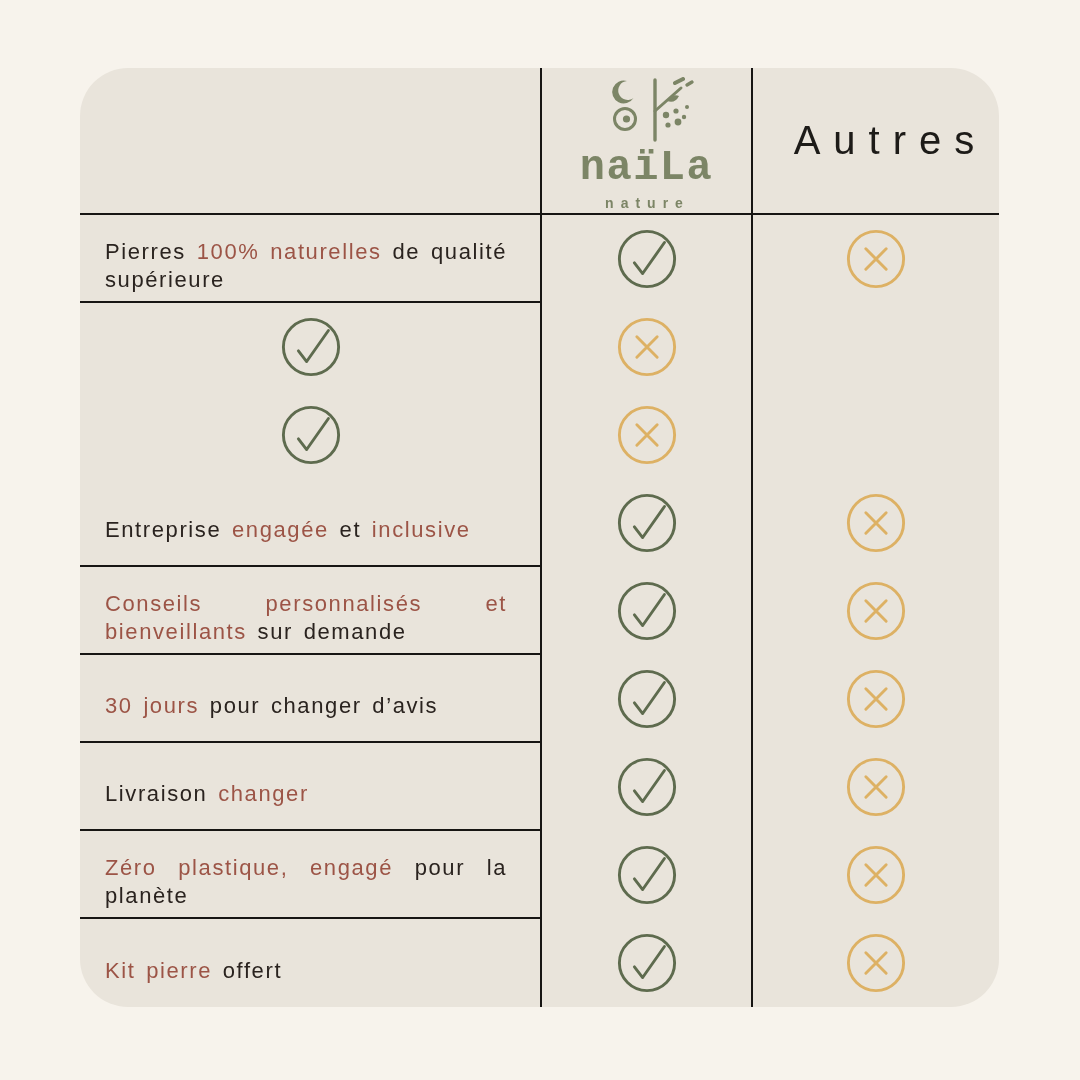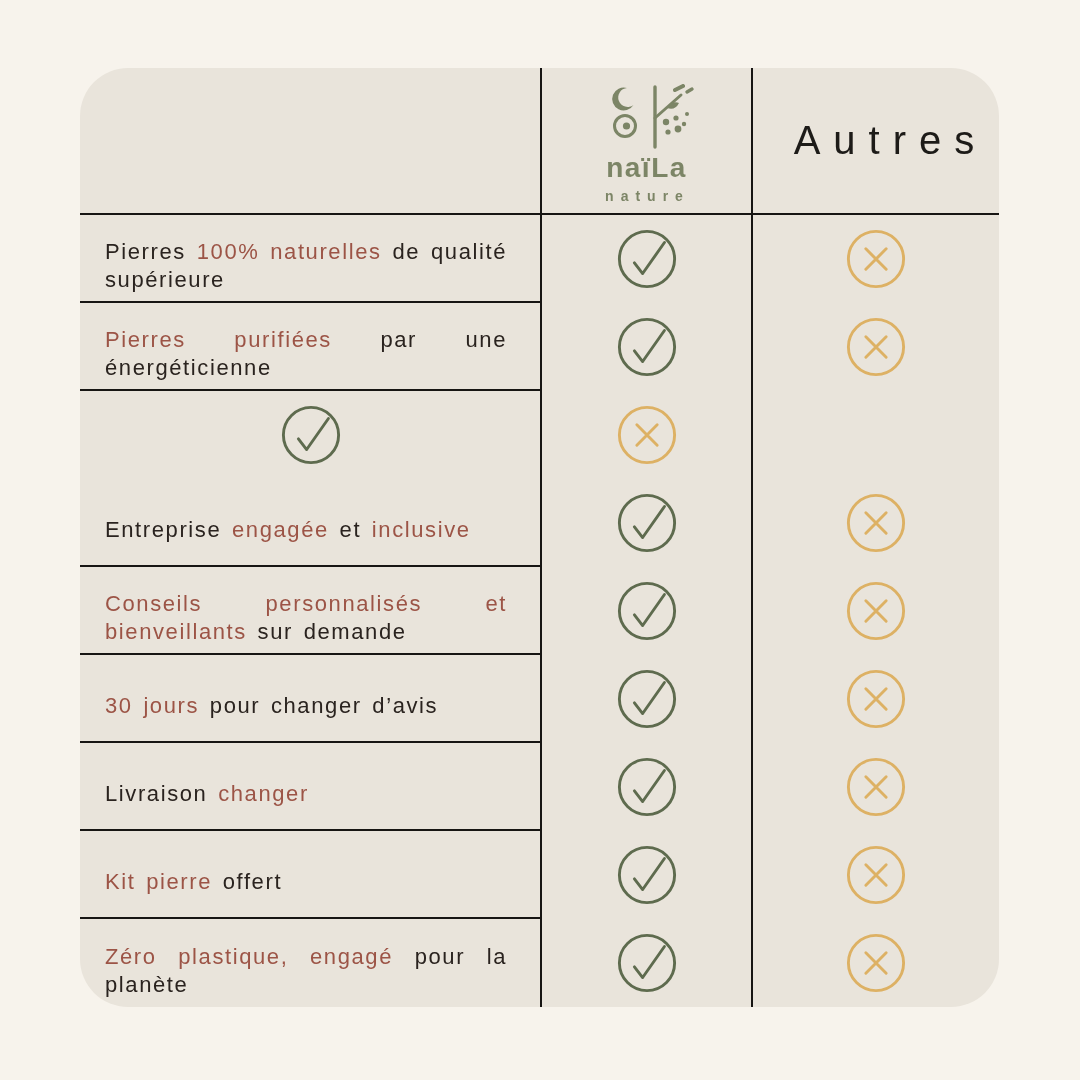--- a/index.html
+++ b/index.html
@@ -53,25 +53,26 @@
   .brand-cell {
     grid-column: 2;
     display: flex;
     flex-direction: column;
     align-items: center;
     justify-content: center;
     padding-top: 6px;
   }
   .brand-name {
     color: var(--logo-green);
-    font-size: 28px;
+    font-size: 42px;
     font-weight: bold;
     letter-spacing: 1.5px;
     line-height: 1;
     margin-top: 4px;
+    font-family: Liberation Mono, monospace;
   }
   .brand-subtitle {
     color: var(--logo-green);
     font-size: 14px;
     font-weight: bold;
     letter-spacing: 7px;
     margin-top: 6px;
     margin-left: 2px; 
   }
   .competitor-cell {
@@ -175,23 +176,20 @@
   </svg>
         </div>
         <div class="cell-icon">
           <svg class="mark" viewBox="0 0 64 64" fill="none">
     <circle cx="32" cy="32" r="28.5" stroke="#ddb164" stroke-width="3"></circle>
     <path d="M21.5 21.5 L42.5 42.5 M42.5 21.5 L21.5 42.5" stroke="#ddb164" stroke-width="3" stroke-linecap="round"></path>
   </svg>
         </div>
       </div>
       <div class="row">
-        <div class="cell-feature">
-          <span class="feature-text"><span class="seg-accent">Pierres purifiées</span><span class="seg-dark"> par une énergéticienne</span></span>
-        </div>
         <div class="cell-icon">
           <svg class="mark" viewBox="0 0 64 64" fill="none">
     <circle cx="32" cy="32" r="28.5" stroke="#5e6b4e" stroke-width="3"></circle>
     <path d="M19 36 L27.5 47 L50 15" stroke="#5e6b4e" stroke-width="3" stroke-linecap="round" stroke-linejoin="round"></path>
   </svg>
         </div>
         <div class="cell-icon">
           <svg class="mark" viewBox="0 0 64 64" fill="none">
     <circle cx="32" cy="32" r="28.5" stroke="#ddb164" stroke-width="3"></circle>
     <path d="M21.5 21.5 L42.5 42.5 M42.5 21.5 L21.5 42.5" stroke="#ddb164" stroke-width="3" stroke-linecap="round"></path>
@@ -275,38 +273,38 @@
         </div>
         <div class="cell-icon">
           <svg class="mark" viewBox="0 0 64 64" fill="none">
     <circle cx="32" cy="32" r="28.5" stroke="#ddb164" stroke-width="3"></circle>
     <path d="M21.5 21.5 L42.5 42.5 M42.5 21.5 L21.5 42.5" stroke="#ddb164" stroke-width="3" stroke-linecap="round"></path>
   </svg>
         </div>
       </div>
       <div class="row">
         <div class="cell-feature">
+          <span class="feature-text"><span class="seg-accent">Zéro plastique, engagé</span><span class="seg-dark"> pour la planète</span></span>
+        </div>
+        <div class="cell-icon">
+          <svg class="mark" viewBox="0 0 64 64" fill="none">
+    <circle cx="32" cy="32" r="28.5" stroke="#5e6b4e" stroke-width="3"></circle>
+    <path d="M19 36 L27.5 47 L50 15" stroke="#5e6b4e" stroke-width="3" stroke-linecap="round" stroke-linejoin="round"></path>
+  </svg>
+        </div>
+        <div class="cell-icon">
+          <svg class="mark" viewBox="0 0 64 64" fill="none">
+    <circle cx="32" cy="32" r="28.5" stroke="#ddb164" stroke-width="3"></circle>
+    <path d="M21.5 21.5 L42.5 42.5 M42.5 21.5 L21.5 42.5" stroke="#ddb164" stroke-width="3" stroke-linecap="round"></path>
+  </svg>
+        </div>
+      </div>
+      <div class="row">
+        <div class="cell-feature">
           <span class="feature-text"><span class="seg-accent">Kit pierre</span><span class="seg-dark"> offert</span></span>
-        </div>
-        <div class="cell-icon">
-          <svg class="mark" viewBox="0 0 64 64" fill="none">
-    <circle cx="32" cy="32" r="28.5" stroke="#5e6b4e" stroke-width="3"></circle>
-    <path d="M19 36 L27.5 47 L50 15" stroke="#5e6b4e" stroke-width="3" stroke-linecap="round" stroke-linejoin="round"></path>
-  </svg>
-        </div>
-        <div class="cell-icon">
-          <svg class="mark" viewBox="0 0 64 64" fill="none">
-    <circle cx="32" cy="32" r="28.5" stroke="#ddb164" stroke-width="3"></circle>
-    <path d="M21.5 21.5 L42.5 42.5 M42.5 21.5 L21.5 42.5" stroke="#ddb164" stroke-width="3" stroke-linecap="round"></path>
-  </svg>
-        </div>
-      </div>
-      <div class="row">
-        <div class="cell-feature">
-          <span class="feature-text"><span class="seg-accent">Zéro plastique, engagé</span><span class="seg-dark"> pour la planète</span></span>
         </div>
         <div class="cell-icon">
           <svg class="mark" viewBox="0 0 64 64" fill="none">
     <circle cx="32" cy="32" r="28.5" stroke="#5e6b4e" stroke-width="3"></circle>
     <path d="M19 36 L27.5 47 L50 15" stroke="#5e6b4e" stroke-width="3" stroke-linecap="round" stroke-linejoin="round"></path>
   </svg>
         </div>
         <div class="cell-icon">
           <svg class="mark" viewBox="0 0 64 64" fill="none">
     <circle cx="32" cy="32" r="28.5" stroke="#ddb164" stroke-width="3"></circle>

